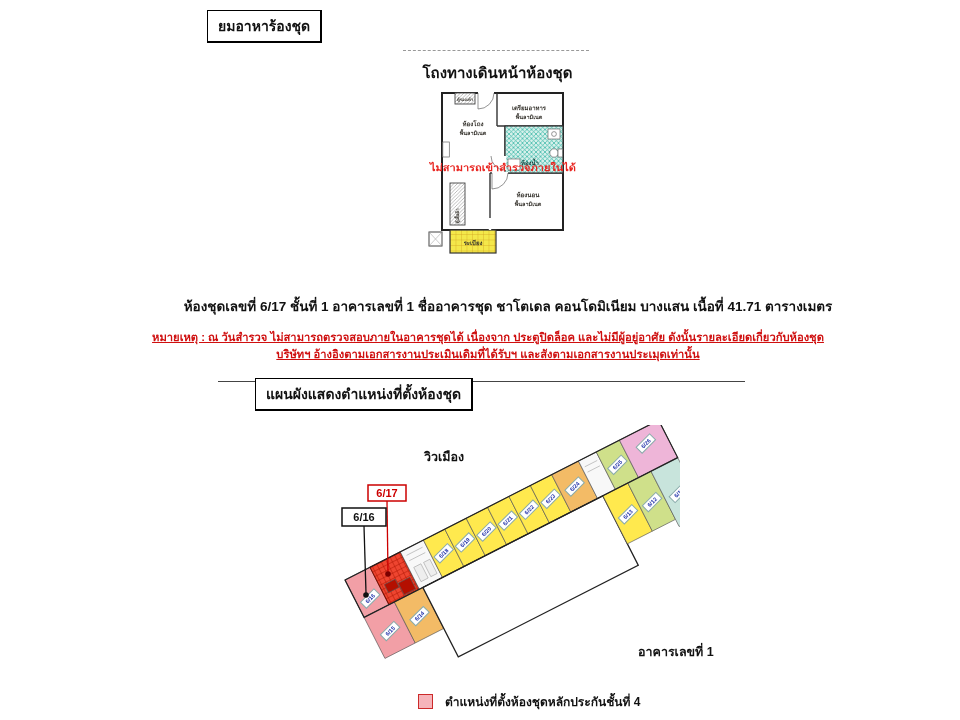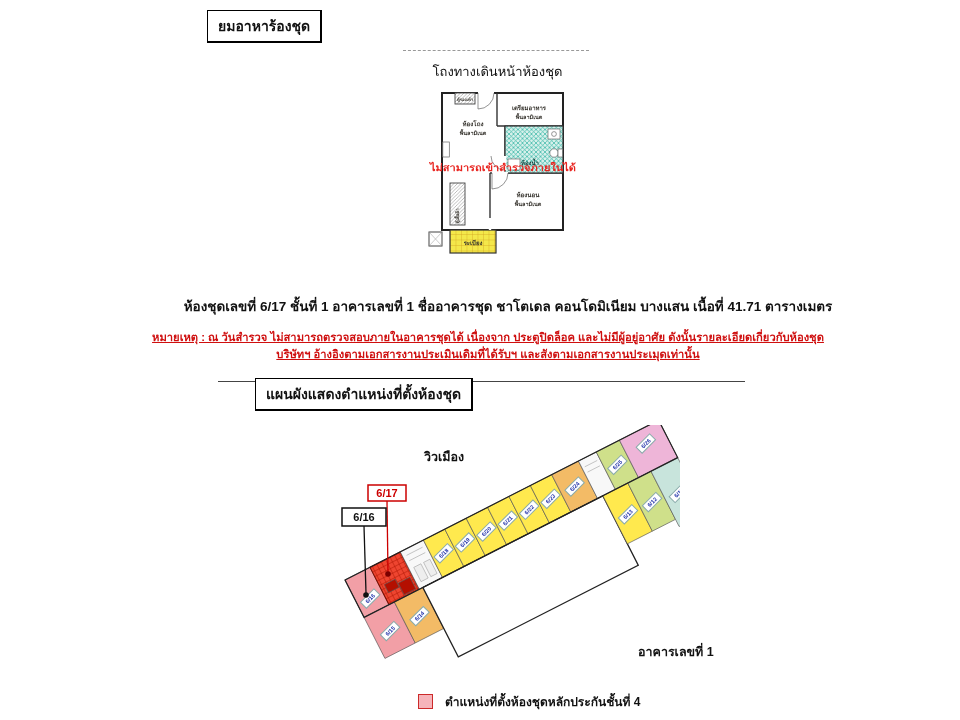--- a/index.html
+++ b/index.html
@@ -4,21 +4,21 @@
 <style>
   html,body{margin:0;padding:0;background:#fff;}
   #page{position:relative;width:960px;height:720px;background:#fff;overflow:hidden;
         font-family:"Liberation Sans","DejaVu Sans",sans-serif;color:#111;}
   .abs{position:absolute;}
   .titlebox{border:1px solid #000;border-right-width:2px;border-bottom-width:2px;
             background:#fff;font-weight:bold;font-size:14px;padding:4px 10px;z-index:3;}
   .dashline{border-top:1.5px dashed #999;height:0;}
   .solidline{border-top:1.2px solid #444;height:0;}
   .centertext{text-align:center;}
-  .corridor{font-weight:normal;font-size:13px;}
+  .corridor{font-weight:bold;font-size:15px;}
   .unitinfo{font-weight:bold;font-size:13.5px;width:960px;left:0;}
   .remark{width:960px;left:0;color:#cf0f0f;font-weight:bold;font-size:11.2px;line-height:17px;}
   .remark div{text-decoration:underline;}
   .maplabel{font-weight:bold;font-size:12.5px;}
   .legendrow{display:flex;align-items:center;gap:12px;}
   .legendswatch{width:13px;height:13px;background:#f6b4ba;border:1.5px solid #cc2a2a;}
   .legendtext{font-weight:bold;font-size:12px;}
   svg text{font-family:"Liberation Sans","DejaVu Sans",sans-serif;}
 </style>
 </head>

